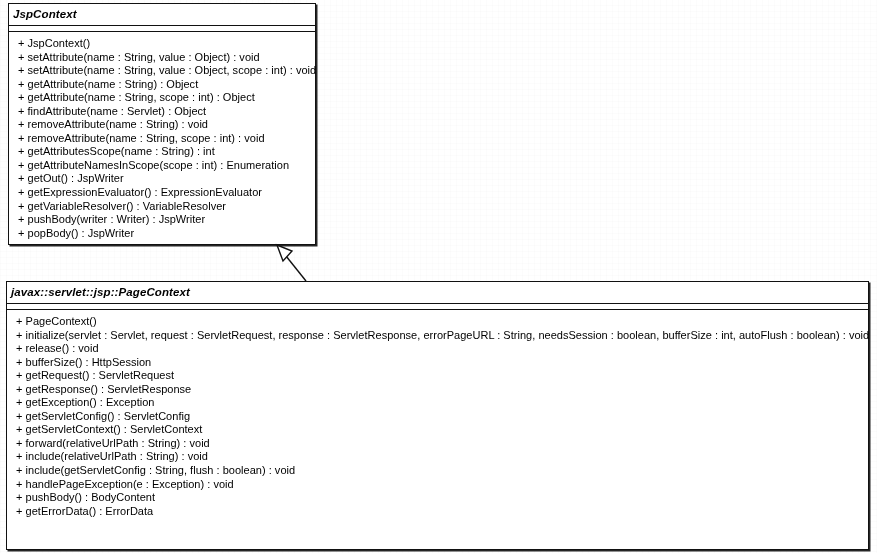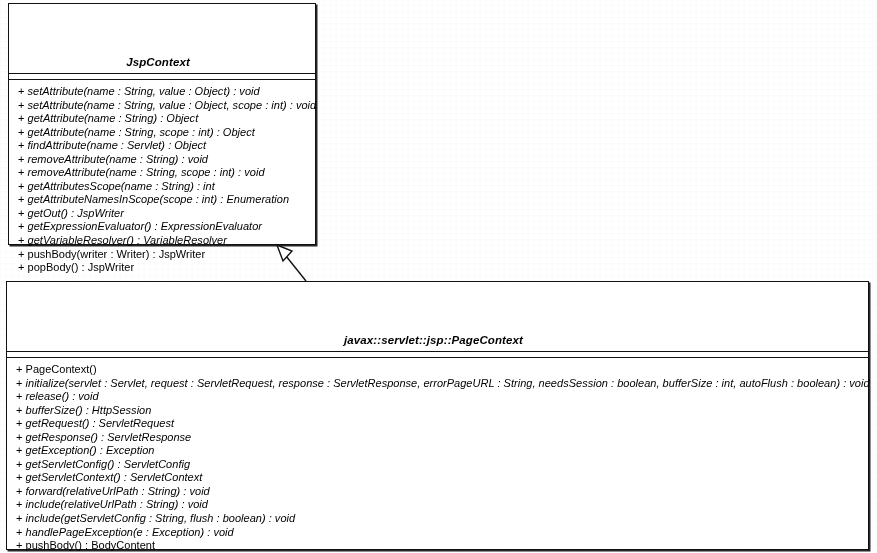--- a/index.html
+++ b/index.html
@@ -32,29 +32,27 @@
     position: absolute;
     box-sizing: border-box;
     background: #ffffff;
     border: 1px solid #111111;
     box-shadow: 1.5px 1.5px 0 0 rgba(0,0,0,0.85);
   }
 
   .class-name-compartment {
     box-sizing: border-box;
     border-bottom: 1px solid #111111;
-    text-align: center;
     font-style: italic;
     font-weight: bold;
     font-size: 11.5px;
     line-height: 13px;
     padding: 4px 12px 4px 4px;
     letter-spacing: 0.1px;
     white-space: nowrap;
-    margin-top: 48px;
   }
 
   .attributes-compartment {
     box-sizing: border-box;
     border-bottom: 1px solid #111111;
     height: 6px;
   }
 
   .operations-compartment {
     box-sizing: border-box;
@@ -66,21 +64,20 @@
     line-height: 13.55px;
     white-space: nowrap;
     padding-left: 9px;
     letter-spacing: 0.02px;
   }
   .op-row .vis {
     font-style: normal;
     font-weight: normal;
   }
   .op-row .sig {
-    font-style: italic;
   }
   .op-row.concrete .sig {
     font-style: normal;
   }
 
   
   #generalization {
     position: absolute;
     left: 0;
     top: 0;
@@ -91,20 +88,21 @@
 </style>
 </head>
 <body>
 
 <div id="canvas"></div>
 
 <div class="uml-class" id="class-jspcontext" style="left:8px; top:3px; width:308px; height:242px;">
   <div class="class-name-compartment">JspContext</div>
   <div class="attributes-compartment"></div>
   <div class="operations-compartment" id="ops-jspcontext">
+      <div class="op-row concrete"><span class="vis">+</span> <span class="sig">JspContext()</span></div>
       <div class="op-row"><span class="vis">+</span> <span class="sig">setAttribute(name : String, value : Object) : void</span></div>
       <div class="op-row"><span class="vis">+</span> <span class="sig">setAttribute(name : String, value : Object, scope : int) : void</span></div>
       <div class="op-row"><span class="vis">+</span> <span class="sig">getAttribute(name : String) : Object</span></div>
       <div class="op-row"><span class="vis">+</span> <span class="sig">getAttribute(name : String, scope : int) : Object</span></div>
       <div class="op-row"><span class="vis">+</span> <span class="sig">findAttribute(name : Servlet) : Object</span></div>
       <div class="op-row"><span class="vis">+</span> <span class="sig">removeAttribute(name : String) : void</span></div>
       <div class="op-row"><span class="vis">+</span> <span class="sig">removeAttribute(name : String, scope : int) : void</span></div>
       <div class="op-row"><span class="vis">+</span> <span class="sig">getAttributesScope(name : String) : int</span></div>
       <div class="op-row"><span class="vis">+</span> <span class="sig">getAttributeNamesInScope(scope : int) : Enumeration</span></div>
       <div class="op-row"><span class="vis">+</span> <span class="sig">getOut() : JspWriter</span></div>

